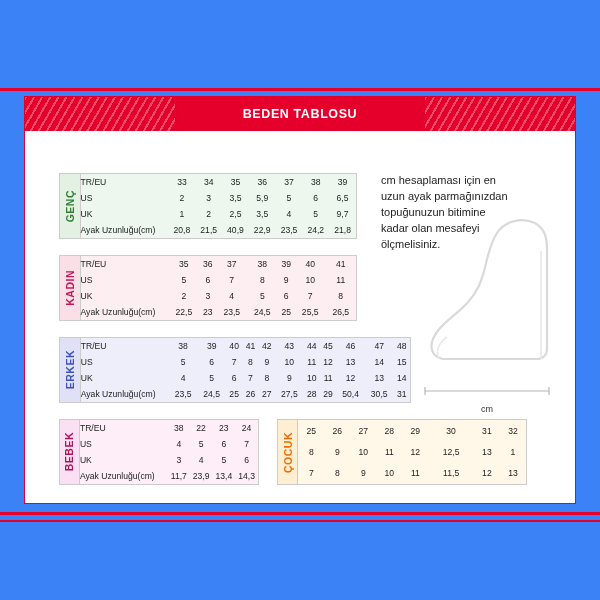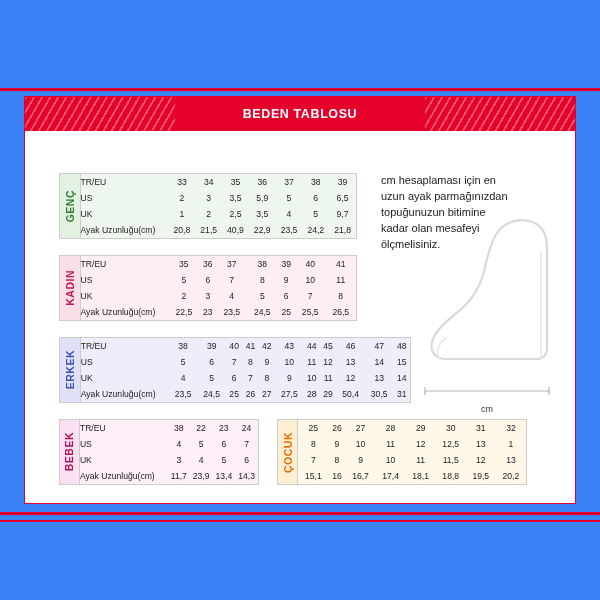--- a/index.html
+++ b/index.html
@@ -410,30 +410,20 @@
           <tr>
             <td>7</td>
             <td>8</td>
             <td>9</td>
             <td>10</td>
             <td>11</td>
             <td>11,5</td>
             <td>12</td>
             <td>13</td>
           </tr>
-          <tr>
-            <td>15,1</td>
-            <td>16</td>
-            <td>16,7</td>
-            <td>17,4</td>
-            <td>18,1</td>
-            <td>18,8</td>
-            <td>19,5</td>
-            <td>20,2</td>
-          </tr>
         </tbody>
           </table>
       </div>
 
       <div class="note">cm hesaplaması için en uzun ayak parmağınızdan topuğunuzun bitimine kadar olan mesafeyi ölçmelisiniz.</div>
 
       <div class="foot-wrap">
         <svg viewBox="0 0 140 170" width="140" height="170" xmlns="http://www.w3.org/2000/svg">
           <path d="M118 12 C104 6 88 10 80 22 C72 34 70 50 66 64 C62 78 54 90 42 100
                    C30 110 20 118 16 128 C12 138 16 146 26 148

